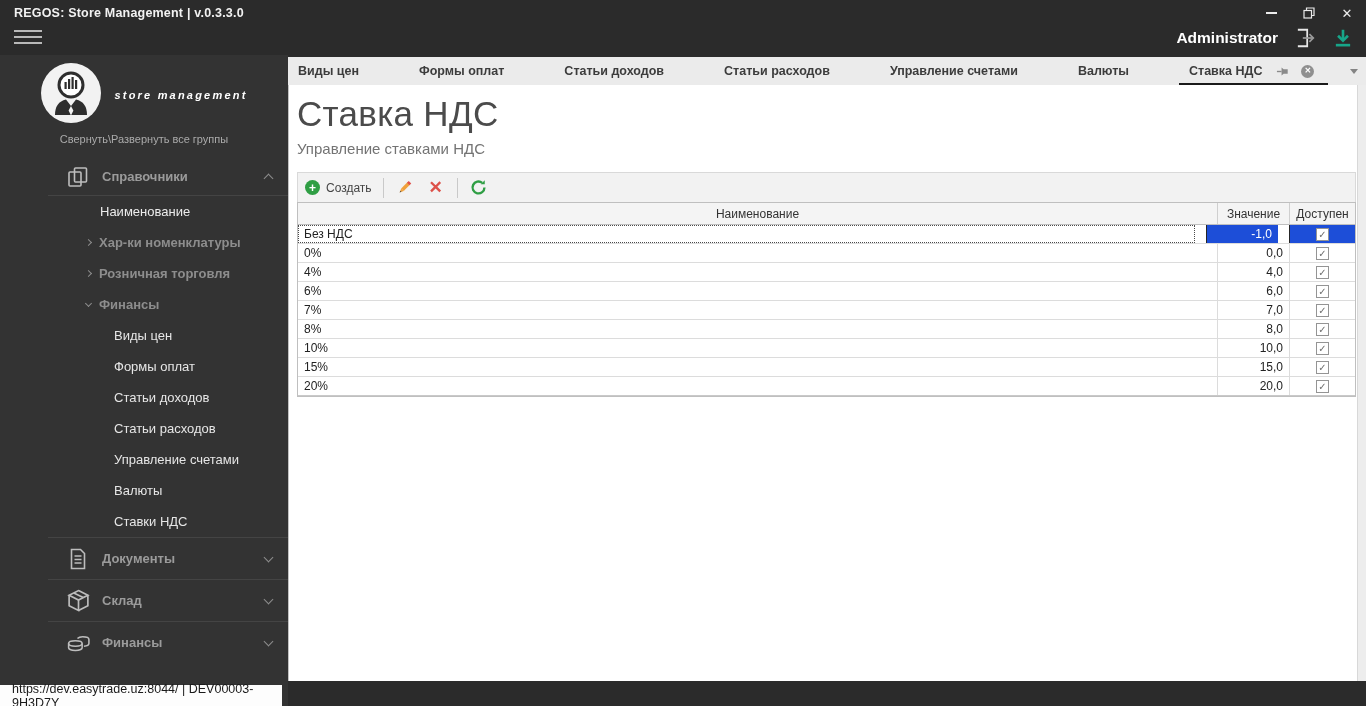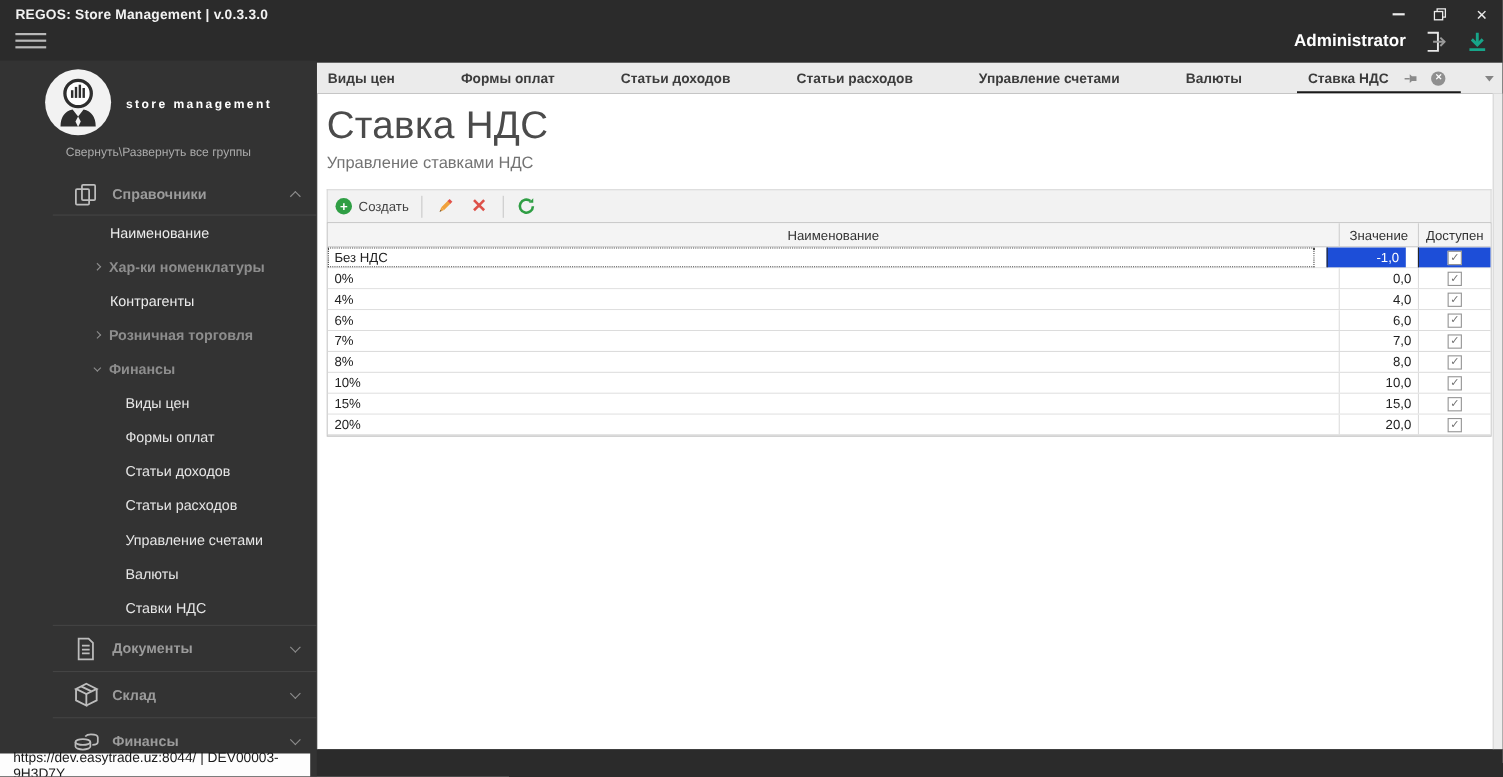--- a/index.html
+++ b/index.html
@@ -15,21 +15,21 @@
   
   .hamburger { position:absolute; top:30px; left:14px; width:28px; display:flex; flex-direction:column; gap:4px; }
   .hamburger i { display:block; height:2px; background:#b9b9b9; }
   .userbar { position:absolute; top:27px; right:12px; display:flex; align-items:center; gap:16px; }
   .username { color:#fff; font-size:15.5px; font-weight:bold; }
 
   
   .sidebar { position:absolute; top:55px; left:0; width:288px; bottom:0; background:#333333; z-index:1; }
   .logo-row { display:flex; align-items:center; justify-content:center; gap:12px; padding-top:7px; }
   .logo-text .regos { font-size:31px; font-weight:bold; color:#fff; letter-spacing:1.5px; line-height:1; }
-  .logo-text .logosub { font-size:11px; font-weight:bold; color:#fff; letter-spacing:2.2px; margin-top:3px; text-align:center; }
+  .logo-text .logosub { font-size:11px; font-weight:bold; color:#fff; letter-spacing:2.2px; margin-top:3px; text-align:center;font-style:italic; }
   .collapse-all { text-align:center; font-size:11px; color:#ababab; margin-top:9px; }
   .nav { margin-top:13px;padding-left:48px; }
   .nav-section { height:38px; display:flex; align-items:center; padding:0 16px; color:#9b9b9b; font-size:13px; font-weight:bold; }
   .nav-section.sec-b { border-bottom:1px solid #444; }
   .nav-section.sec-t { border-top:1px solid #444; height:42px; }
   .nav-section .sicon { width:28px; height:26px; margin-right:10px; display:flex; align-items:center; justify-content:center; }
   .nav-section .chev { margin-left:auto; }
   .nav-item { height:31px; display:flex; align-items:center; padding-left:52px; color:#ececec; font-size:13px; }
   .nav-group { height:31px; display:flex; align-items:center; padding-left:38px; gap:8px; color:#8d8d8d; font-size:13px; font-weight:bold; }
   .nav-subitem { height:31px; display:flex; align-items:center; padding-left:66px; color:#e6e6e6; font-size:13px; }
@@ -151,23 +151,20 @@
       <span>Справочники</span>
       <span class="chev up"></span>
     </div>
     <div class="nav-item">
         <span>Наименование</span>
       </div>
     <div class="nav-group">
         <span class="chev sm right"></span>
         <span>Хар-ки номенклатуры</span>
       </div>
-    <div class="nav-item">
-        <span>Контрагенты</span>
-      </div>
     <div class="nav-group">
         <span class="chev sm right"></span>
         <span>Розничная торговля</span>
       </div>
     <div class="nav-group">
         <span class="chev sm down"></span>
         <span>Финансы</span>
       </div>
     <div class="nav-subitem">
         <span>Виды цен</span>

